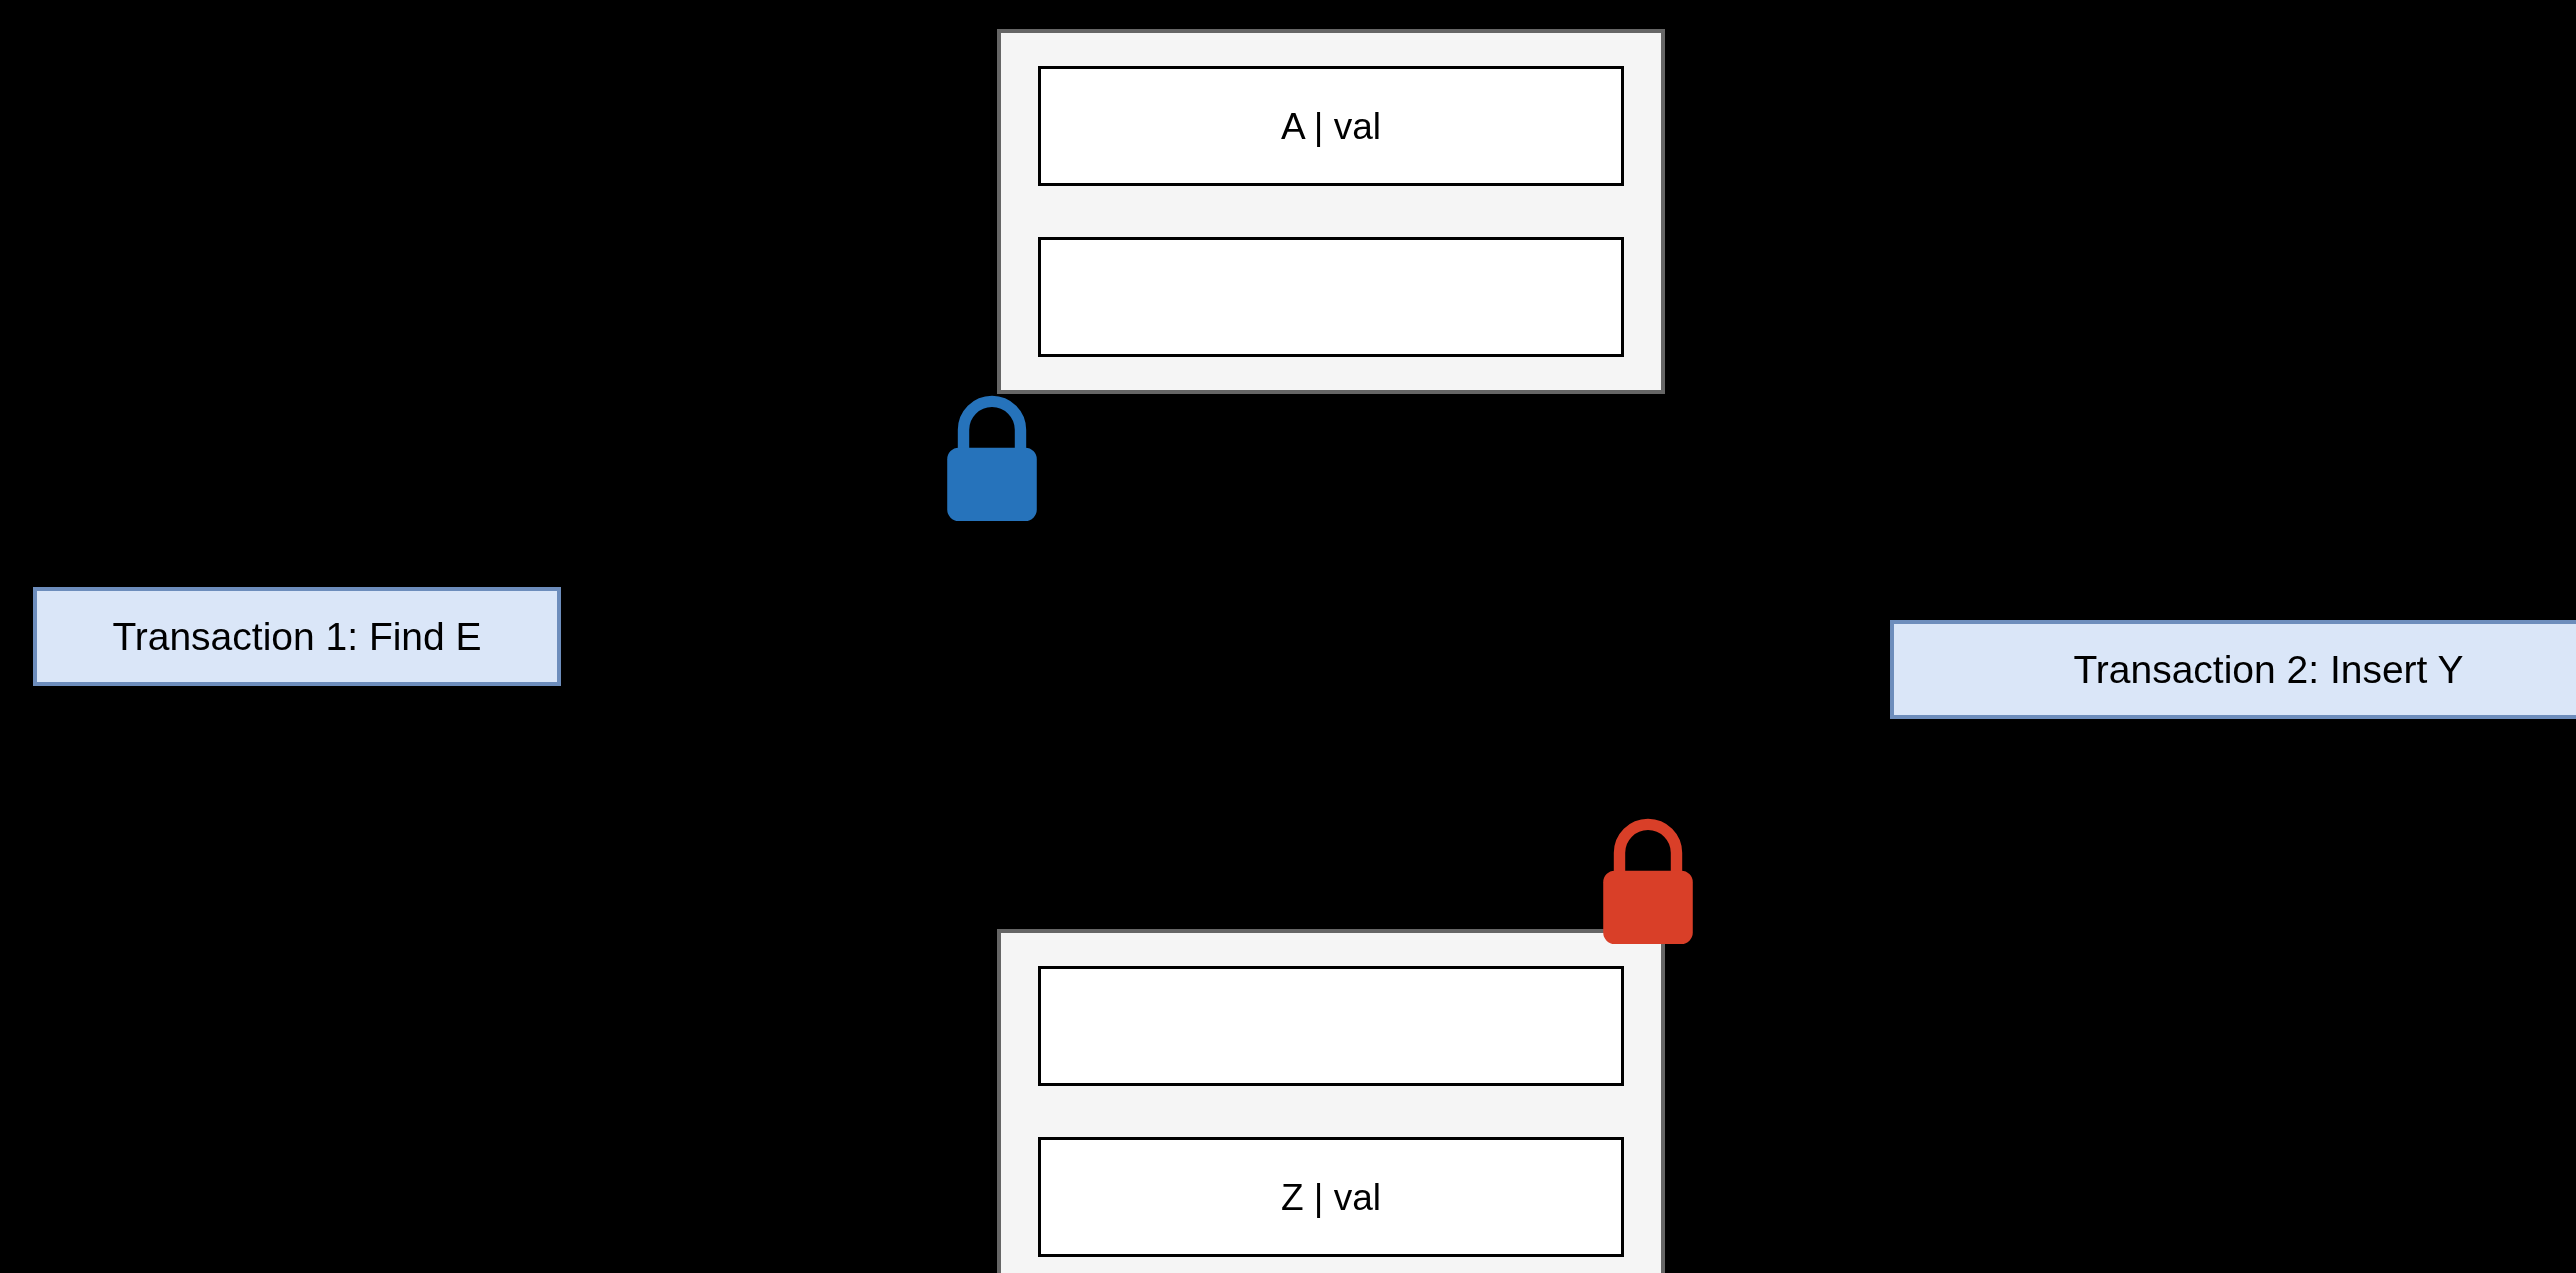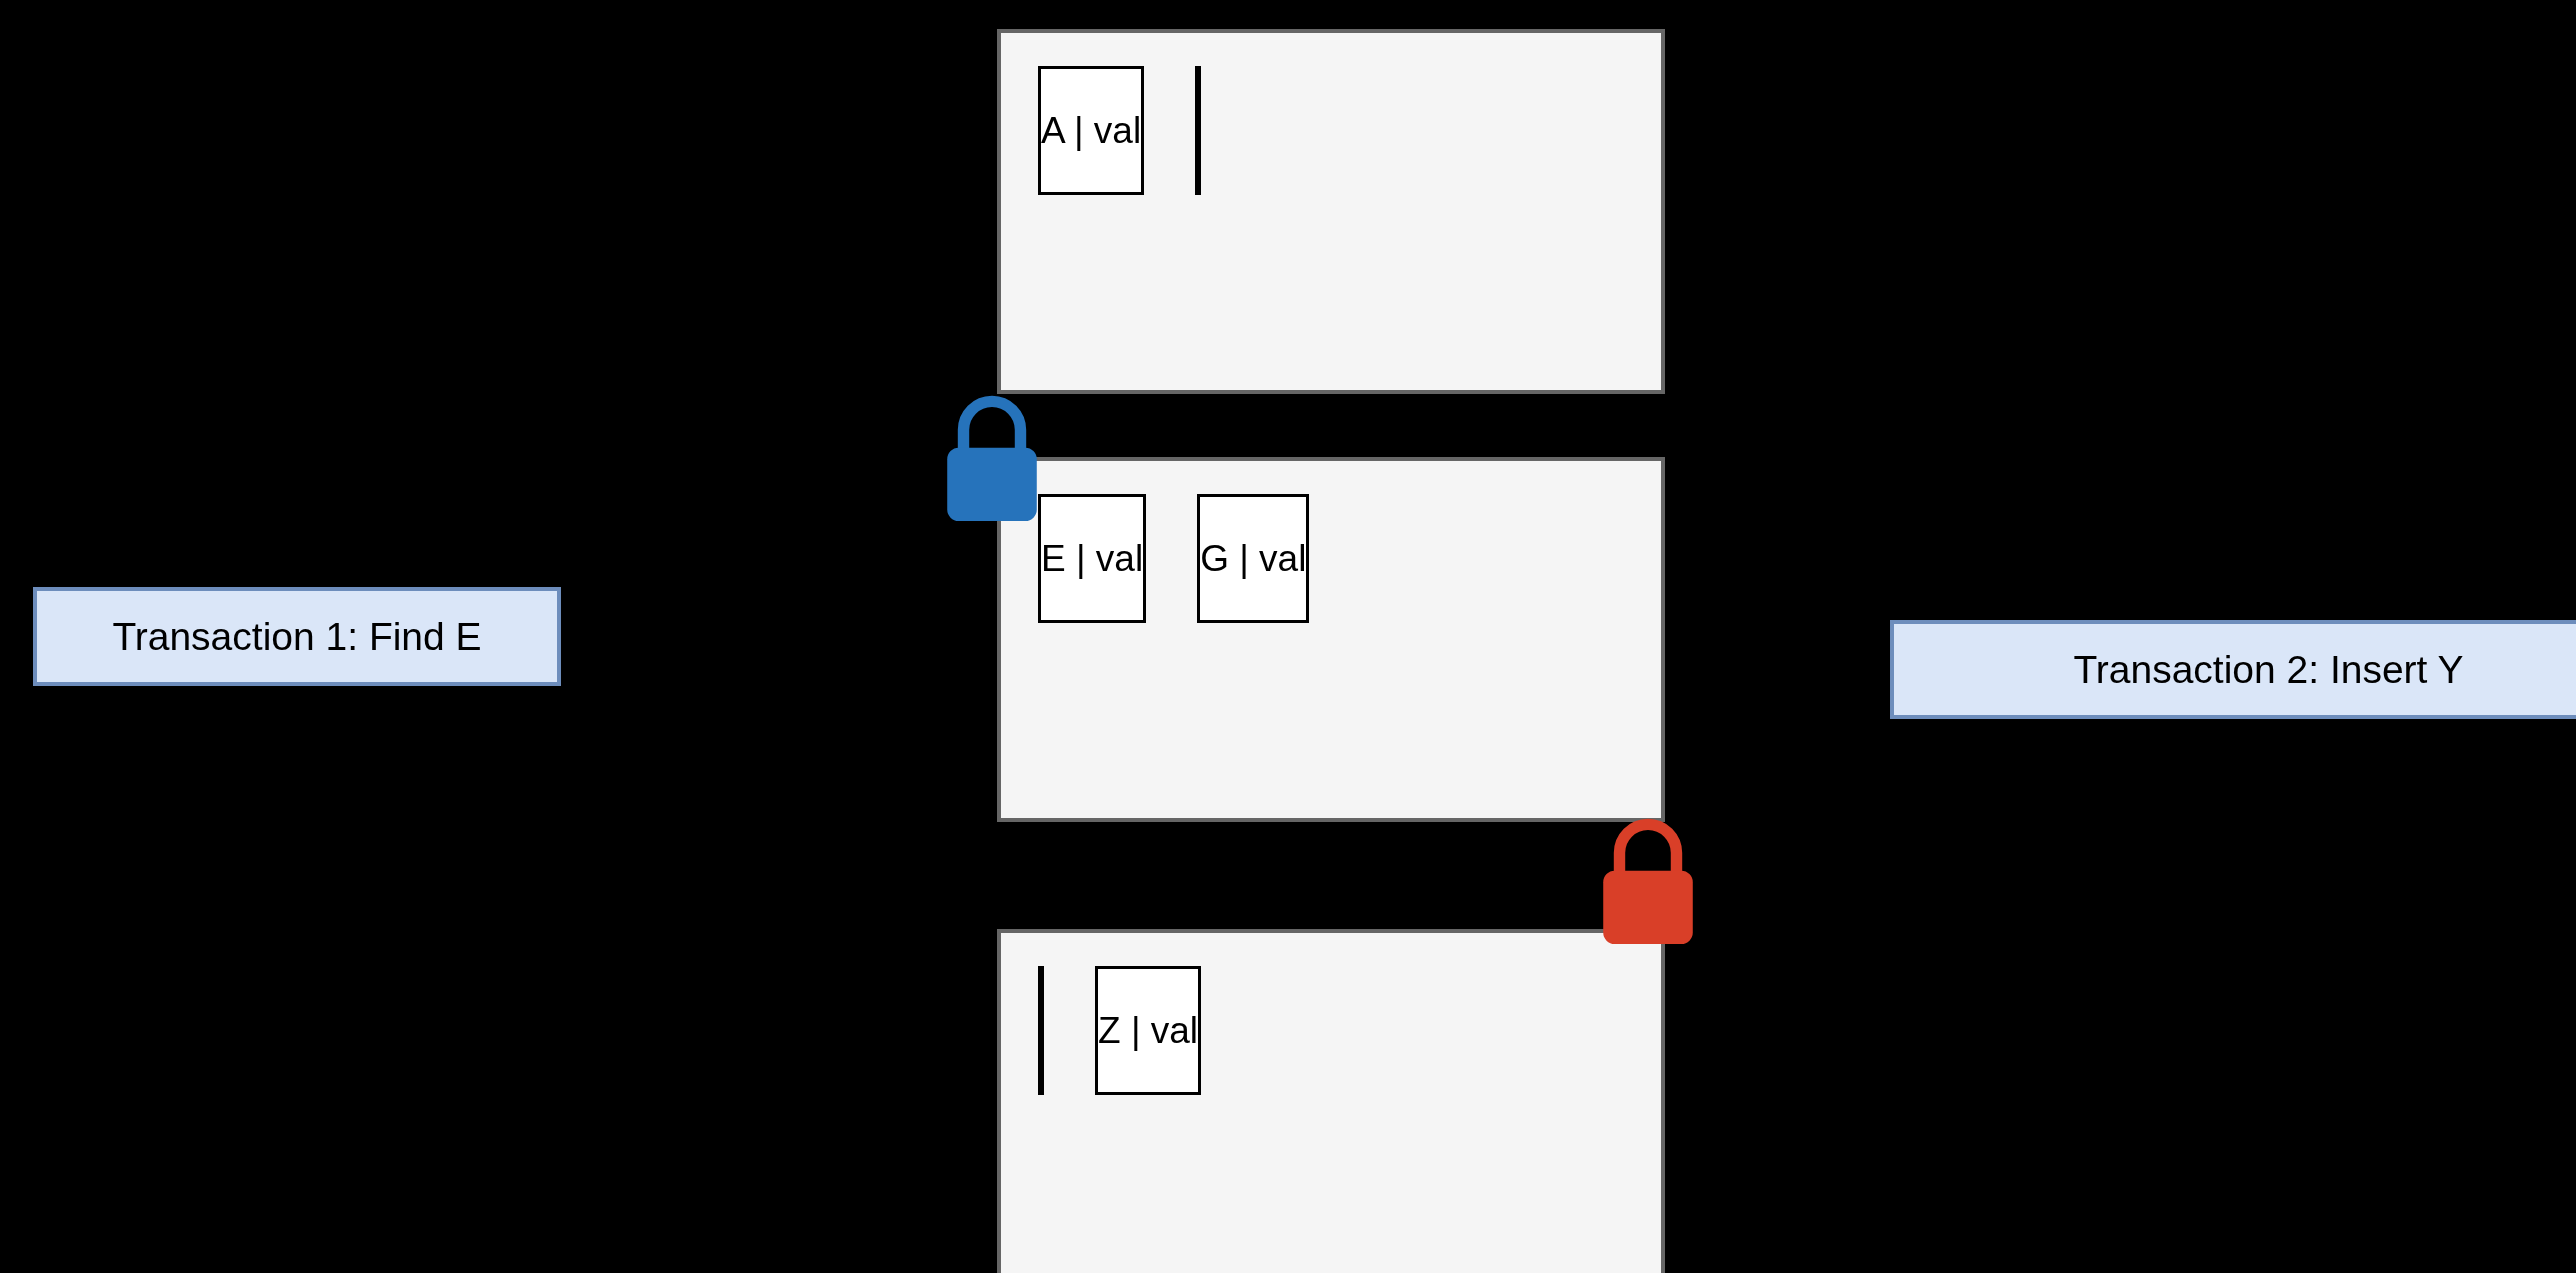--- a/index.html
+++ b/index.html
@@ -21,21 +21,21 @@
   .node {
     position: absolute;
     left: 997px;
     width: 668px;
     height: 365px;
     box-sizing: border-box;
     background: var(--node-fill, #f5f5f5);
     border: 4.9px solid var(--node-border, #666666);
     padding: 33px 37px;
     display: flex;
-    flex-direction: row;
+    flex-direction: column;
     justify-content: flex-start;
     gap: 51px;
   }
   .node-top    { top: 29px; }
   .node-middle { top: 457px; }
   .node-bottom { top: 881px; margin-top: 48px; }
 
   .row {
     box-sizing: border-box;
     height: 129px;
@@ -91,28 +91,20 @@
 
   <div class="node node-top">
     <div class="row">
       <span>A | val</span>
     </div>
     <div class="row">
       <span></span>
     </div>
   </div>
 
-  <div class="node node-middle">
-    <div class="row">
-      <span>E | val</span>
-    </div>
-    <div class="row">
-      <span>G | val</span>
-    </div>
-  </div>
 
   <div class="node node-bottom">
     <div class="row">
       <span></span>
     </div>
     <div class="row">
       <span>Z | val</span>
     </div>
   </div>
 

